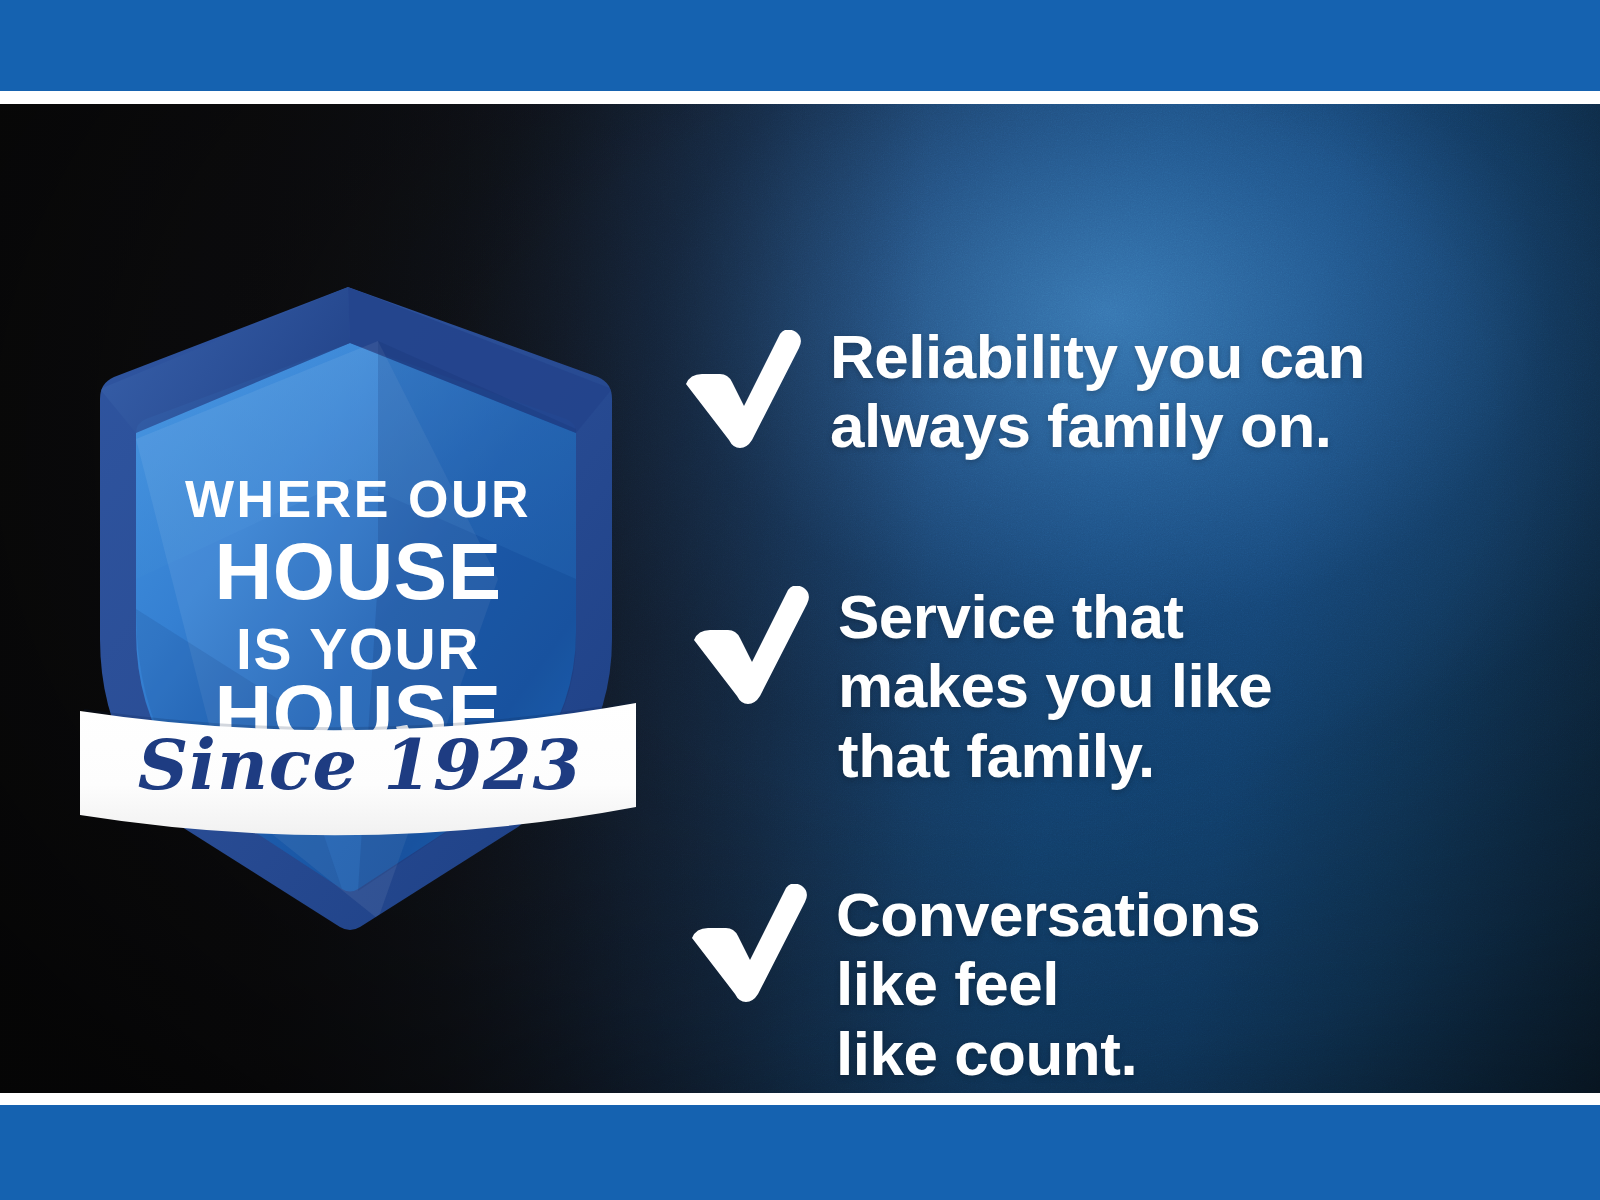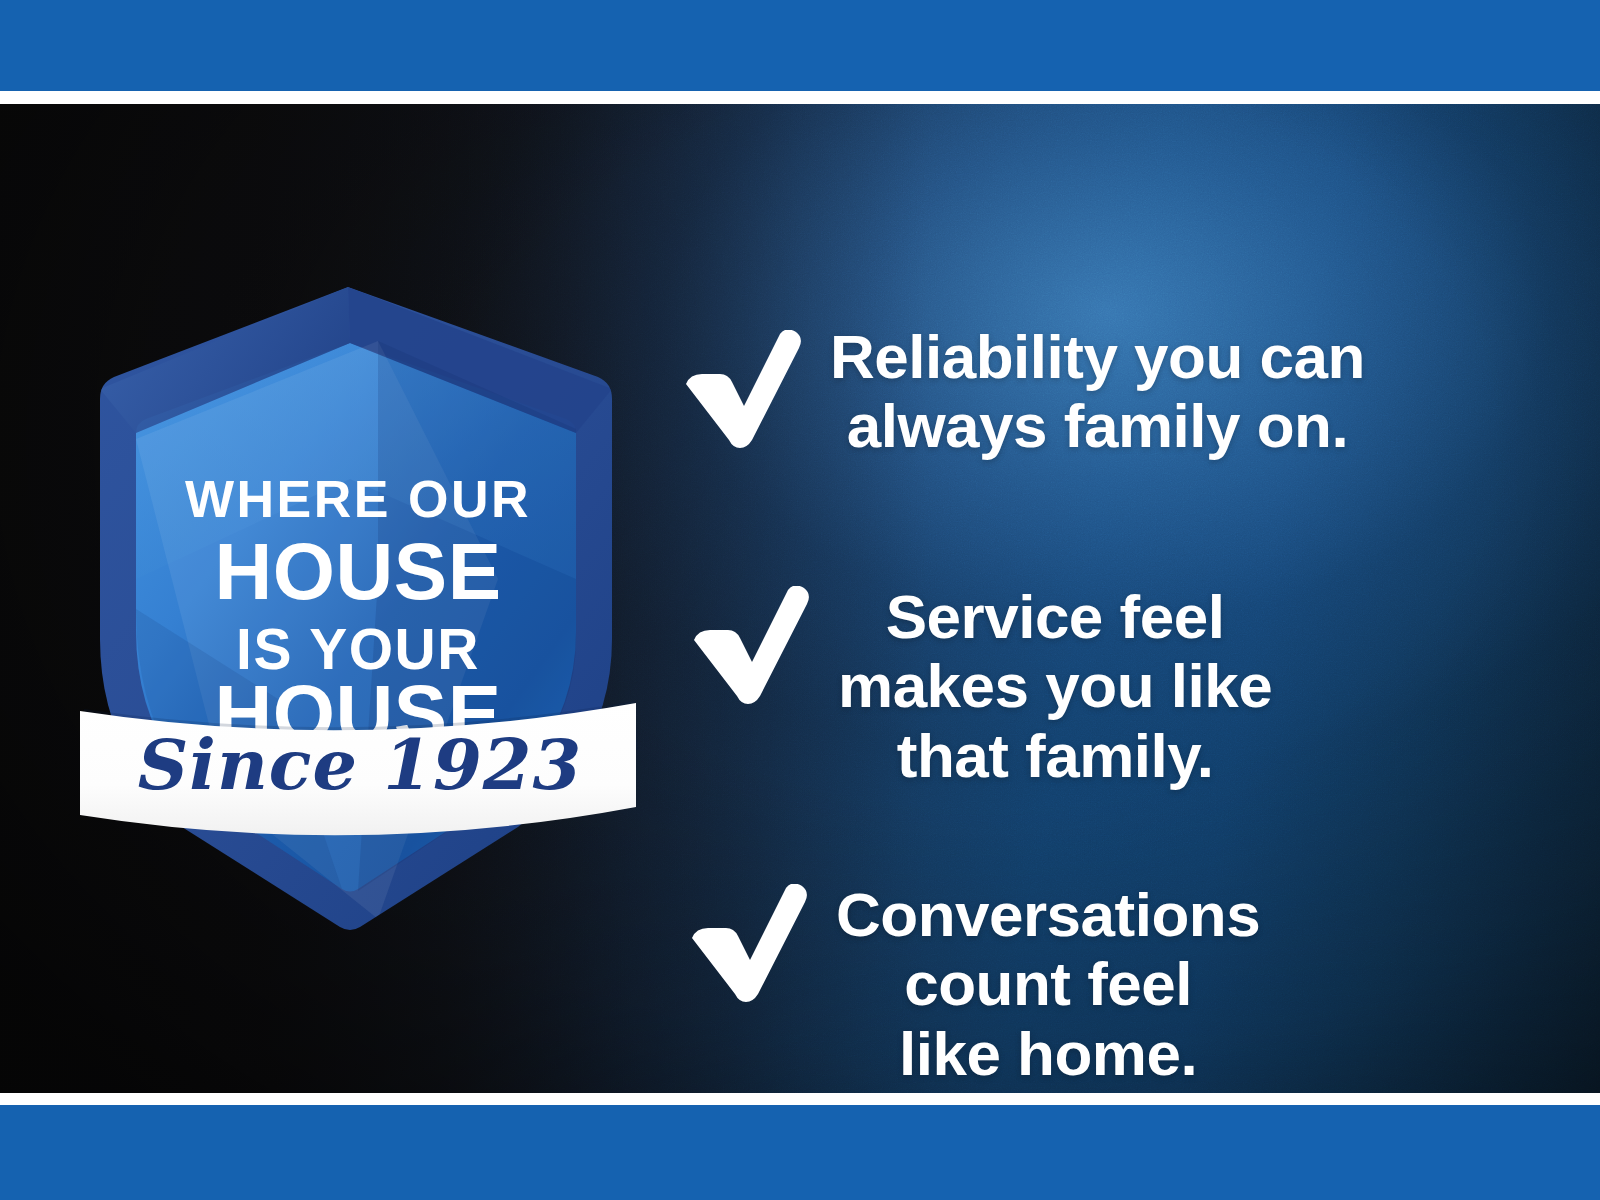--- a/index.html
+++ b/index.html
@@ -136,21 +136,20 @@
     align-items:flex-start;
   }
   .bullet .check {
     flex:0 0 auto;
     width:124px; height:118px;
     margin-right:26px;
   }
   .bullet .check svg { display:block; width:100%; height:100%; }
   .bullet .lines {
     padding-top:4px;
-    text-align:center;
   }
   .bline {
     color:#ffffff;
     font-family:"Liberation Sans", sans-serif;
     font-weight:bold;
     font-size:62px;
     line-height:1.12;
     letter-spacing:-0.5px;
     white-space:nowrap;
     text-shadow:0 2px 6px rgba(0,0,0,0.22);
@@ -277,38 +276,38 @@
 
       <div class="bullet" id="bullet-1">
         <span class="check">
           <svg viewBox="0 0 124 118" xmlns="http://www.w3.org/2000/svg">
             <path d="M 6 54 Q 10 44 22 44 L 40 44 Q 48 44 52 52 L 64 76
                      L 100 4 Q 106 -4 116 2 Q 124 8 119 18
                      L 72 110 Q 67 118 60 118 Q 53 118 49 110 Z" fill="#ffffff"></path>
           </svg>
         </span>
         <span class="lines">
-          <div class="bline">Service feel</div>
+          <div class="bline">Service that</div>
           <div class="bline">makes you like</div>
           <div class="bline">that family.</div>
         </span>
       </div>
 
       <div class="bullet" id="bullet-2">
         <span class="check">
           <svg viewBox="0 0 124 118" xmlns="http://www.w3.org/2000/svg">
             <path d="M 6 54 Q 10 44 22 44 L 40 44 Q 48 44 52 52 L 64 76
                      L 100 4 Q 106 -4 116 2 Q 124 8 119 18
                      L 72 110 Q 67 118 60 118 Q 53 118 49 110 Z" fill="#ffffff"></path>
           </svg>
         </span>
         <span class="lines">
           <div class="bline">Conversations</div>
-          <div class="bline">count feel</div>
-          <div class="bline">like home.</div>
+          <div class="bline">like feel</div>
+          <div class="bline">like count.</div>
         </span>
       </div>
 
     </div>
   </div>
 
   <div class="white-strip bottom"></div>
   <div class="brand-bar bottom"></div>
 
 </div>

